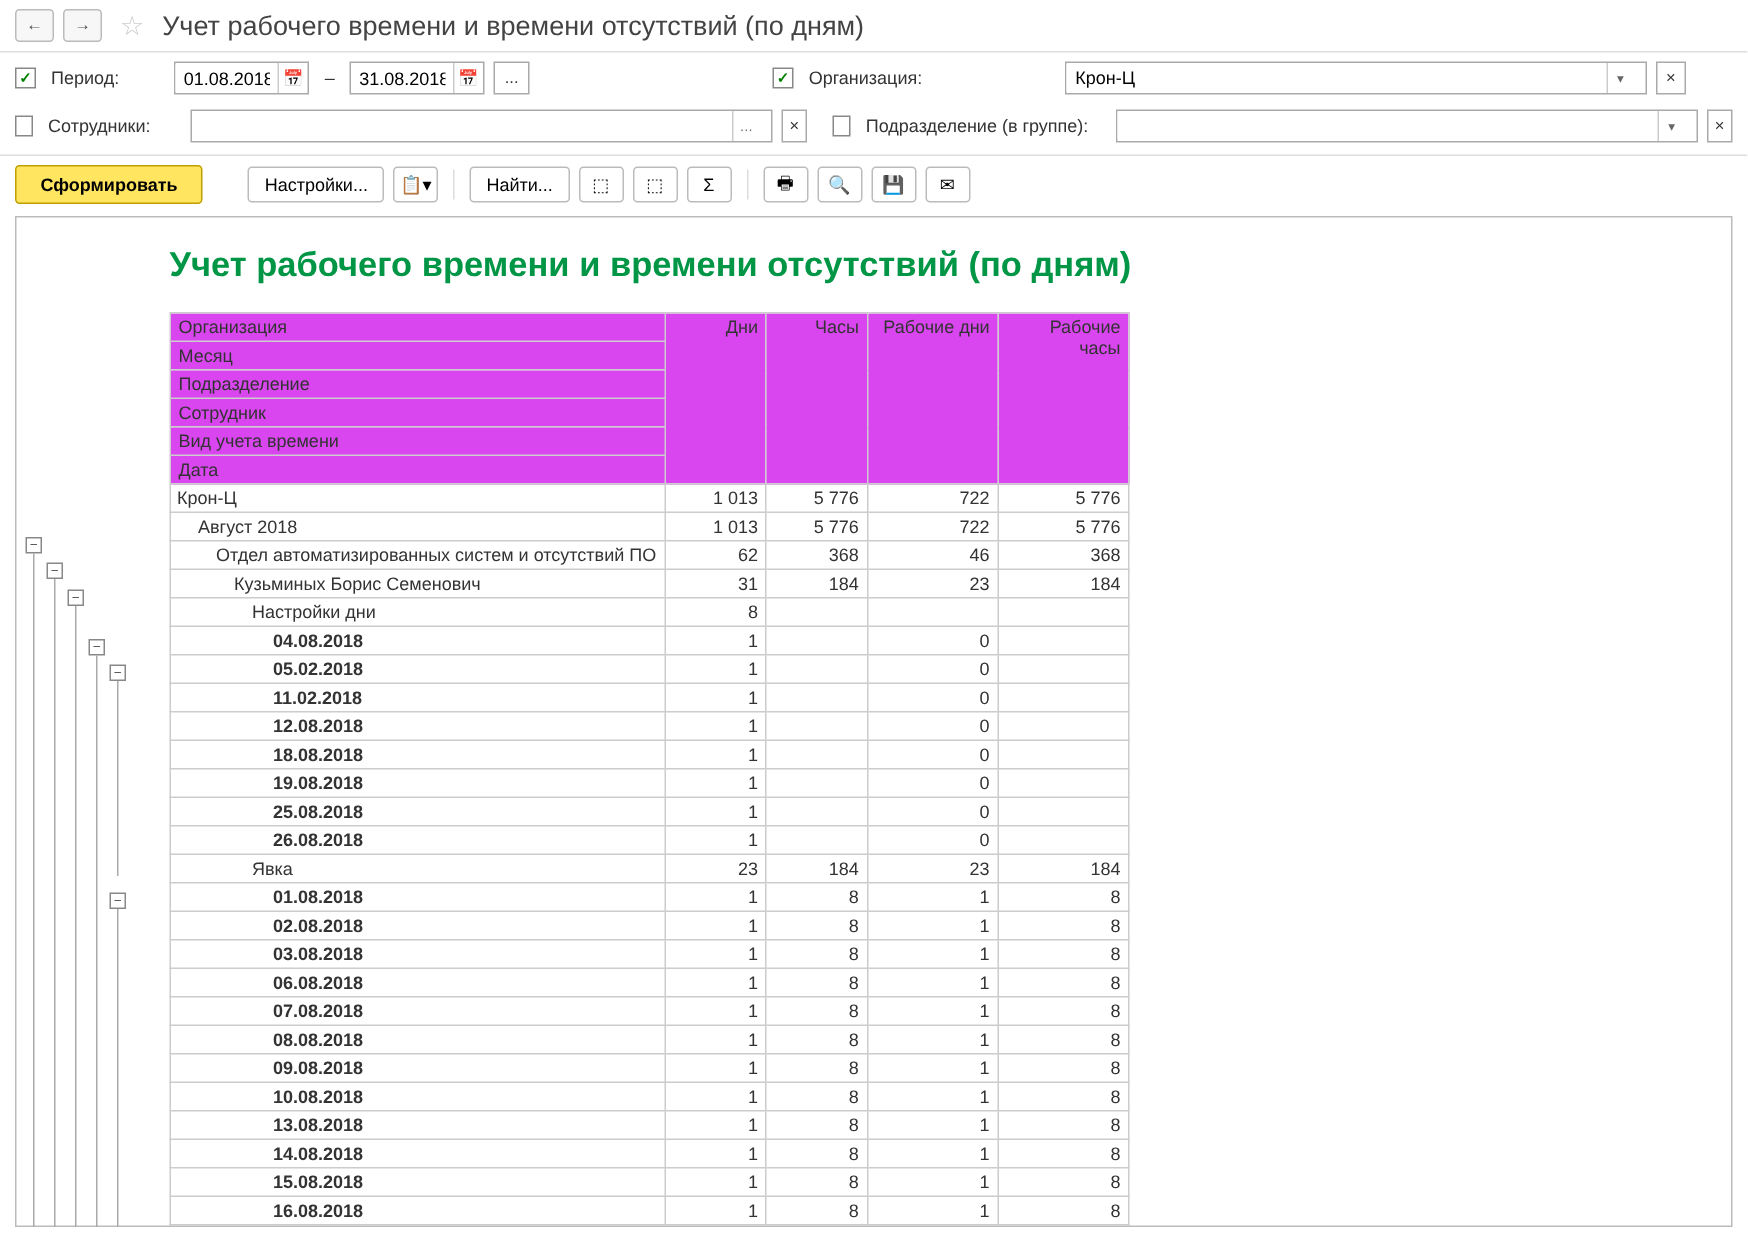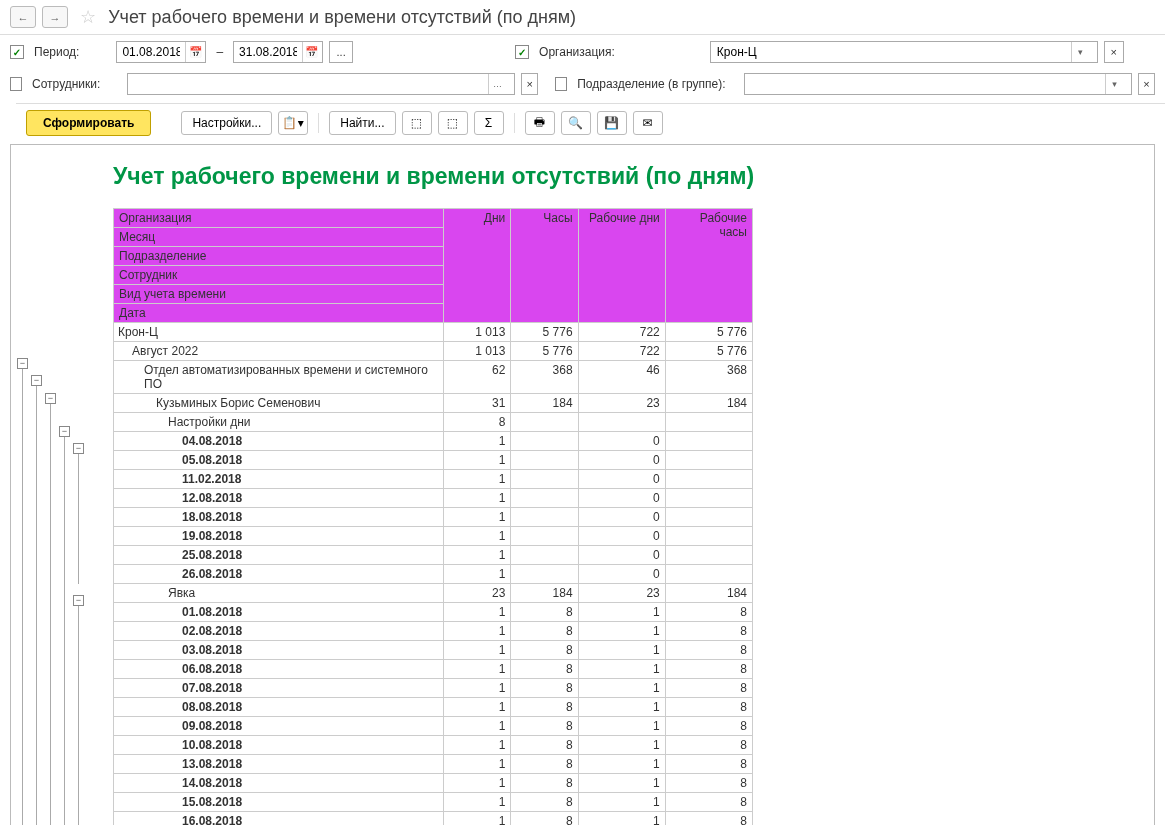--- a/index.html
+++ b/index.html
@@ -15,21 +15,21 @@
 .lbl { margin-right: 3px; white-space: nowrap; text-align: right; }
 .date-input { border: 1px solid #aaa; height: 22px; display: flex; align-items: center; background: #fff; }
 .date-input input { border: none; width: 68px; padding: 2px 5px; font-size: 12px; outline: none; }
 .cal-btn { width: 20px; height: 20px; border-left: 1px solid #ccc; display: flex; align-items: center; justify-content: center; font-size: 11px; color: #555; cursor: pointer; }
 .dash { margin: 0 4px; }
 .dots-btn { width: 24px; height: 22px; border: 1px solid #aaa; background: #fff; display: flex; align-items: center; justify-content: center; cursor: pointer; font-size: 11px; }
 .wide-input { border: 1px solid #aaa; height: 22px; display: flex; align-items: center; background: #fff; flex: 0 0 auto; }
 .wide-input input { border: none; padding: 2px 6px; font-size: 12px; outline: none; }
 .drop-btn { width: 18px; height: 20px; border-left: 1px solid #ccc; display: flex; align-items: center; justify-content: center; font-size: 9px; color: #666; cursor: pointer; }
 .x-btn { width: 20px; height: 22px; border: 1px solid #aaa; background: #fff; display: flex; align-items: center; justify-content: center; cursor: pointer; font-size: 11px; }
-.toolbar { display: flex; align-items: center; padding: 6px 10px; gap: 6px; border-top: 1px solid #ddd; margin-left: 16px; }
+.toolbar { display: flex; align-items: center; padding: 6px 10px; gap: 6px; border-top: 1px solid #ddd; }
 .btn-primary { background: #ffe560; border: 1px solid #c0a000; padding: 5px 16px; font-size: 12px; font-weight: bold; border-radius: 3px; cursor: pointer; }
 .btn { background: #fff; border: 1px solid #bbb; padding: 4px 10px; height: 24px; font-size: 12px; border-radius: 3px; cursor: pointer; display: flex; align-items: center; gap: 3px; }
 .btn.icon-only { width: 30px; padding: 0; justify-content: center; }
 .sep { width: 1px; height: 20px; background: #ddd; margin: 0 4px; }
 .report-area { padding: 2px 10px 0 10px; }
 .report-wrap { border: 1px solid #bbb; padding: 0; }
 .tree-gutter { display: flex; }
 .gutter-cells { width: 92px; flex-shrink: 0; position: relative; }
 .report-body { flex: 1; padding: 18px 5px 0 10px; }
 .report-title { color: #009646; font-size: 23px; font-weight: bold; margin-bottom: 18px; }
@@ -171,28 +171,28 @@
           </thead>
           <tbody id="report-body-rows">
               <tr>
                 <td class="lvl1">Крон-Ц</td>
                 <td class="num">1 013</td>
                 <td class="num">5 776</td>
                 <td class="num">722</td>
                 <td class="num">5 776</td>
               </tr>
               <tr>
-                <td class="lvl2">Август 2022</td>
+                <td class="lvl2">Август 2018</td>
                 <td class="num">1 013</td>
                 <td class="num">5 776</td>
                 <td class="num">722</td>
                 <td class="num">5 776</td>
               </tr>
               <tr>
-                <td class="lvl3">Отдел автоматизированных времени и системного ПО</td>
+                <td class="lvl3">Отдел автоматизированных систем и отсутствий ПО</td>
                 <td class="num">62</td>
                 <td class="num">368</td>
                 <td class="num">46</td>
                 <td class="num">368</td>
               </tr>
               <tr>
                 <td class="lvl4">Кузьминых Борис Семенович</td>
                 <td class="num">31</td>
                 <td class="num">184</td>
                 <td class="num">23</td>
@@ -206,21 +206,21 @@
                 <td class="num"></td>
               </tr>
               <tr>
                 <td class="lvl6">04.08.2018</td>
                 <td class="num">1</td>
                 <td class="num"></td>
                 <td class="num">0</td>
                 <td class="num"></td>
               </tr>
               <tr>
-                <td class="lvl6">05.08.2018</td>
+                <td class="lvl6">05.02.2018</td>
                 <td class="num">1</td>
                 <td class="num"></td>
                 <td class="num">0</td>
                 <td class="num"></td>
               </tr>
               <tr>
                 <td class="lvl6">11.02.2018</td>
                 <td class="num">1</td>
                 <td class="num"></td>
                 <td class="num">0</td>

